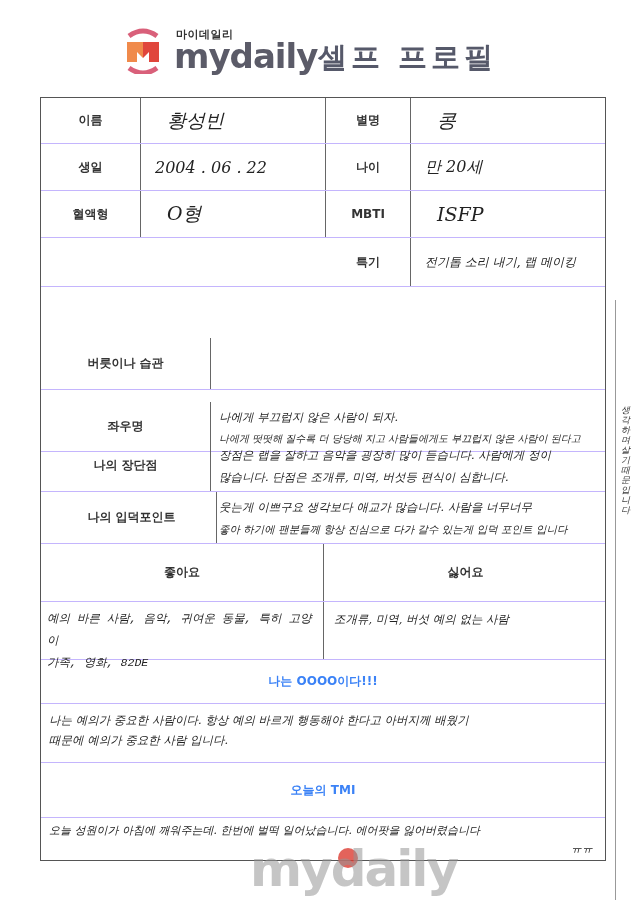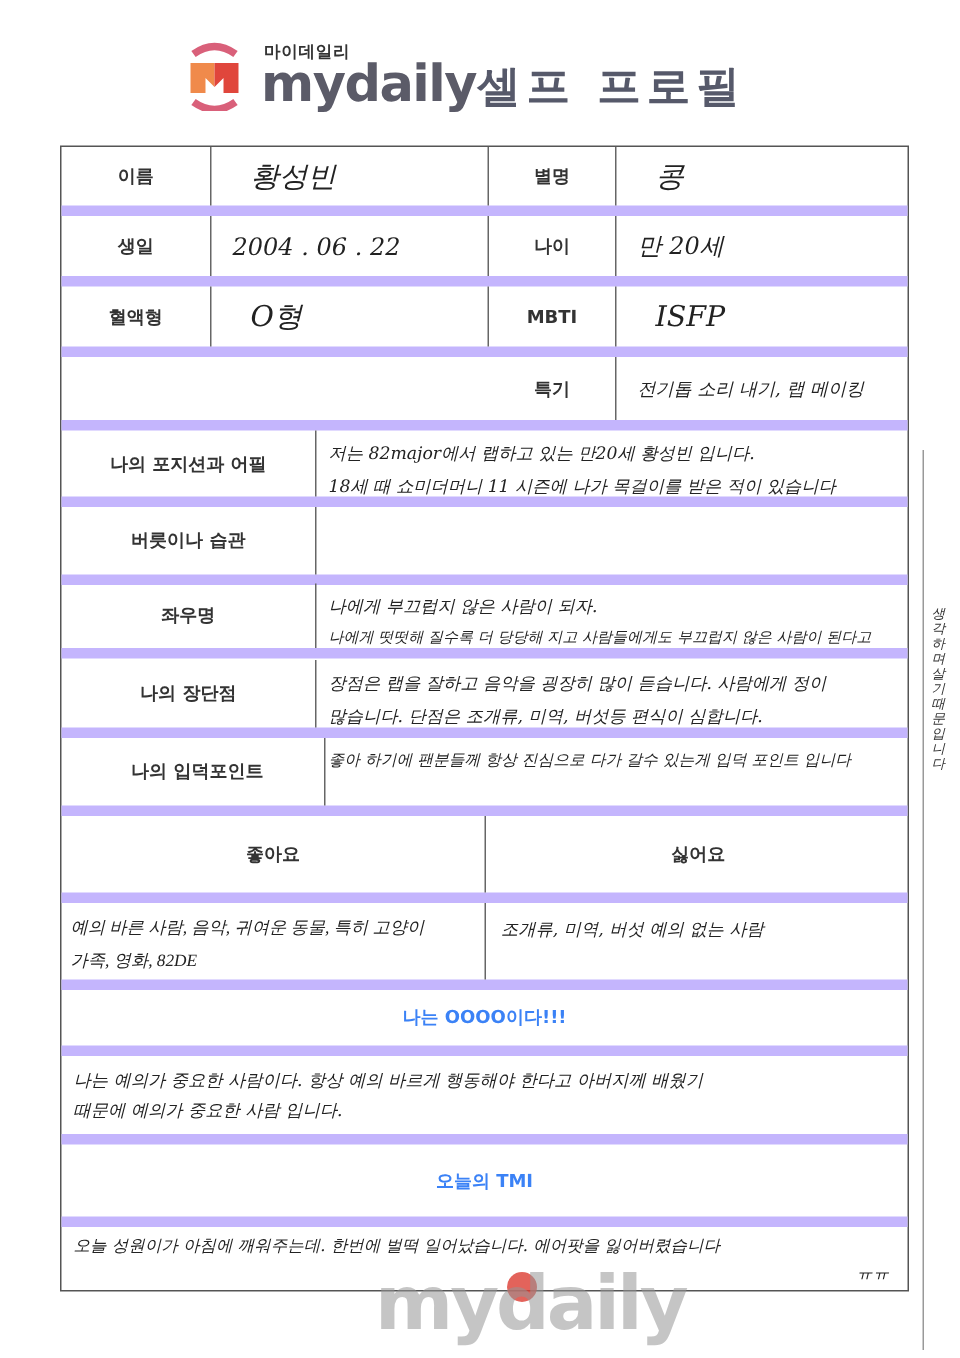--- a/index.html
+++ b/index.html
@@ -3,21 +3,21 @@
 <meta charset="utf-8">
 <style>
   html,body{margin:0;padding:0;background:#fff;}
   body{width:640px;height:905px;position:relative;overflow:hidden;font-family:"DejaVu Sans",sans-serif;color:#222;}
   .header{position:absolute;left:0;top:0;width:640px;height:95px;}
   .logo-mark{position:absolute;left:123px;top:28px;width:40px;height:46px;}
   .logo-sub{position:absolute;left:176px;top:27px;font-size:11px;font-weight:bold;color:#333;letter-spacing:0.5px;}
   .logo-word{position:absolute;left:174px;top:36px;font-size:34px;font-weight:bold;color:#5b5b68;letter-spacing:-1px;font-family:"DejaVu Sans",sans-serif;}
   .title{position:absolute;left:318px;top:38px;font-size:29px;font-weight:bold;color:#56596a;letter-spacing:4px;}
   .sheet{position:absolute;left:40px;top:97px;width:566px;height:764px;border:1px solid #555;box-sizing:border-box;}
-  .row{position:absolute;left:0;width:100%;border-bottom:7px solid #c4b5fd;box-sizing:border-box;}
+  .row{position:absolute;left:0;width:100%;border-bottom:1px solid #c4b5fd;box-sizing:border-box;}
   .cell{position:absolute;top:0;height:100%;box-sizing:border-box;border-right:1px solid #666;display:flex;align-items:center;}
   .lbl{justify-content:center;font-size:12px;font-weight:bold;color:#333;}
   .hw{font-family:"DejaVu Serif",serif;font-style:italic;color:#222;font-size:14px;padding-left:14px;}
   .hw.big{font-size:19px;padding-left:26px;text-align:center;}
   .hw-block{position:absolute;left:170px;right:0;top:0;height:100%;padding:4px 8px;box-sizing:border-box;font-family:"DejaVu Serif",serif;font-style:italic;font-size:11.5px;line-height:22px;color:#222;white-space:nowrap;overflow:visible;}
   .line{display:block;}
   .center-lbl{display:flex;align-items:center;justify-content:center;font-size:12px;font-weight:bold;color:#3b82f6;height:100%;}
   .margin-note{position:absolute;left:621px;top:405px;width:14px;font-family:"DejaVu Serif",serif;font-style:italic;font-size:9px;line-height:10px;color:#333;word-break:break-all;}
   .margin-rule{position:absolute;left:615px;top:300px;width:1px;height:600px;background:#999;}
   .watermark{position:absolute;left:250px;top:840px;font-size:50px;font-weight:bold;color:rgba(150,150,150,0.55);letter-spacing:-2px;}
@@ -56,57 +56,51 @@
     <div class="cell lbl" style="left:0;width:100px;">혈액형</div>
     <div class="cell hw big" style="left:100px;width:185px;">O형</div>
     <div class="cell lbl" style="left:285px;width:85px;">MBTI</div>
     <div class="cell hw big" style="left:370px;width:196px;border-right:none;">ISFP</div>
   </div>
   <div class="row" style="top:140px;height:49px;">
     <div class="cell lbl" style="left:285px;width:85px;">특기</div>
     <div class="cell hw" style="left:370px;width:196px;border-right:none;font-size:12px;">전기톱 소리 내기, 랩 메이킹</div>
   </div>
 
-  <div class="row" style="top:189px;height:51px;">
-    <div class="cell lbl" style="left:0;width:170px;">나의 포지션과 어필</div>
-    <div class="hw-block">
-      <span class="line">저는 82major에서 랩하고 있는 만20세 황성빈 입니다.</span>
-      <span class="line">18세 때 쇼미더머니 11 시즌에 나가 목걸이를 받은 적이 있습니다</span>
-    </div>
-  </div>
   <div class="row" style="top:240px;height:52px;">
     <div class="cell lbl" style="left:0;width:170px;">버릇이나 습관</div>
   </div>
-  <div class="row" style="top:291px;height:50px;">
+  <div class="row" style="top:304px;height:50px;">
     <div class="cell lbl" style="left:0;width:170px;">좌우명</div>
     <div class="hw-block">
       <span class="line">나에게 부끄럽지 않은 사람이 되자.</span>
       <span class="line" style="font-size:10px;">나에게 떳떳해 질수록 더 당당해 지고 사람들에게도 부끄럽지 않은 사람이 된다고</span>
     </div>
   </div>
   <div class="row" style="top:342px;height:52px;">
     <div class="cell lbl" style="left:0;width:170px;">나의 장단점</div>
     <div class="hw-block">
       <span class="line">장점은 랩을 잘하고 음악을 굉장히 많이 듣습니다. 사람에게 정이</span>
       <span class="line">많습니다. 단점은 조개류, 미역, 버섯등 편식이 심합니다.</span>
     </div>
   </div>
   <div class="row" style="top:394px;height:52px;">
     <div class="cell lbl" style="left:6px;width:170px;">나의 입덕포인트</div>
     <div class="hw-block">
+      <span class="line">웃는게 이쁘구요 생각보다 애교가 많습니다. 사람을 너무너무</span>
       <span class="line" style="font-size:10.5px;">좋아 하기에 팬분들께 항상 진심으로 다가 갈수 있는게 입덕 포인트 입니다</span>
     </div>
   </div>
 
   <div class="row" style="top:446px;height:58px;">
     <div class="cell lbl" style="left:0;width:283px;">좋아요</div>
     <div class="cell lbl" style="left:283px;width:283px;border-right:none;">싫어요</div>
   </div>
   <div class="row" style="top:504px;height:58px;">
-    <div class="cell" style="left:0;width:283px;align-items:flex-start;padding:6px 6px;font-family:Liberation Serif, serif;font-style:italic;font-size:11.5px;line-height:22px;flex-direction:column;">
+    <div class="cell" style="left:0;width:283px;align-items:flex-start;padding:6px 6px;font-family:Liberation Mono, monospace;font-style:italic;font-size:11.5px;line-height:22px;flex-direction:column;">
       <span>예의 바른 사람, 음악, 귀여운 동물, 특히 고양이</span>
       <span>가족, 영화, 82DE</span>
     </div>
     <div class="cell" style="left:283px;width:283px;border-right:none;align-items:flex-start;padding:6px 10px;font-family:'DejaVu Serif',serif;font-style:italic;font-size:11.5px;line-height:22px;">
       <span>조개류, 미역, 버섯   예의 없는 사람</span>
     </div>
   </div>
 
   <div class="row" style="top:562px;height:44px;">
     <div class="center-lbl">나는 OOOO이다!!!</div>

